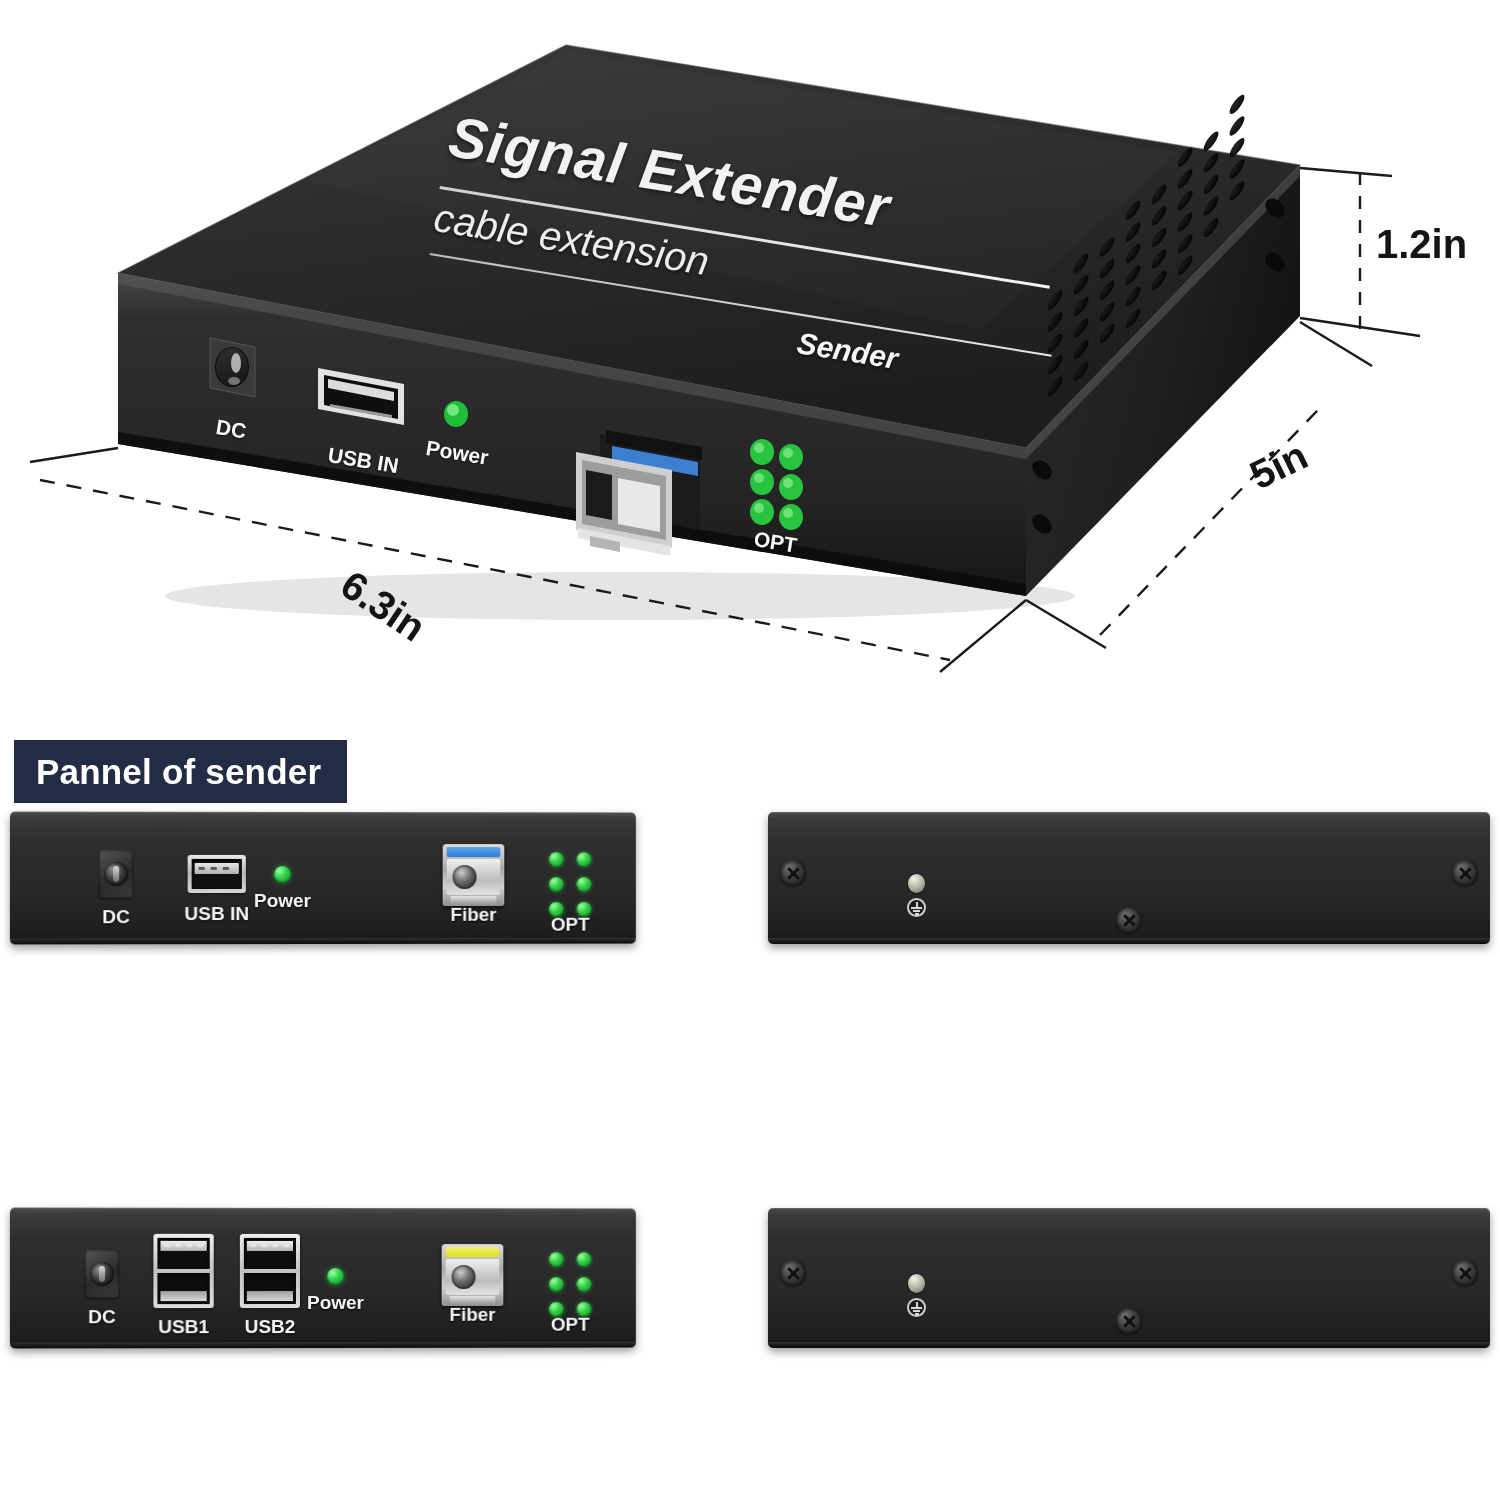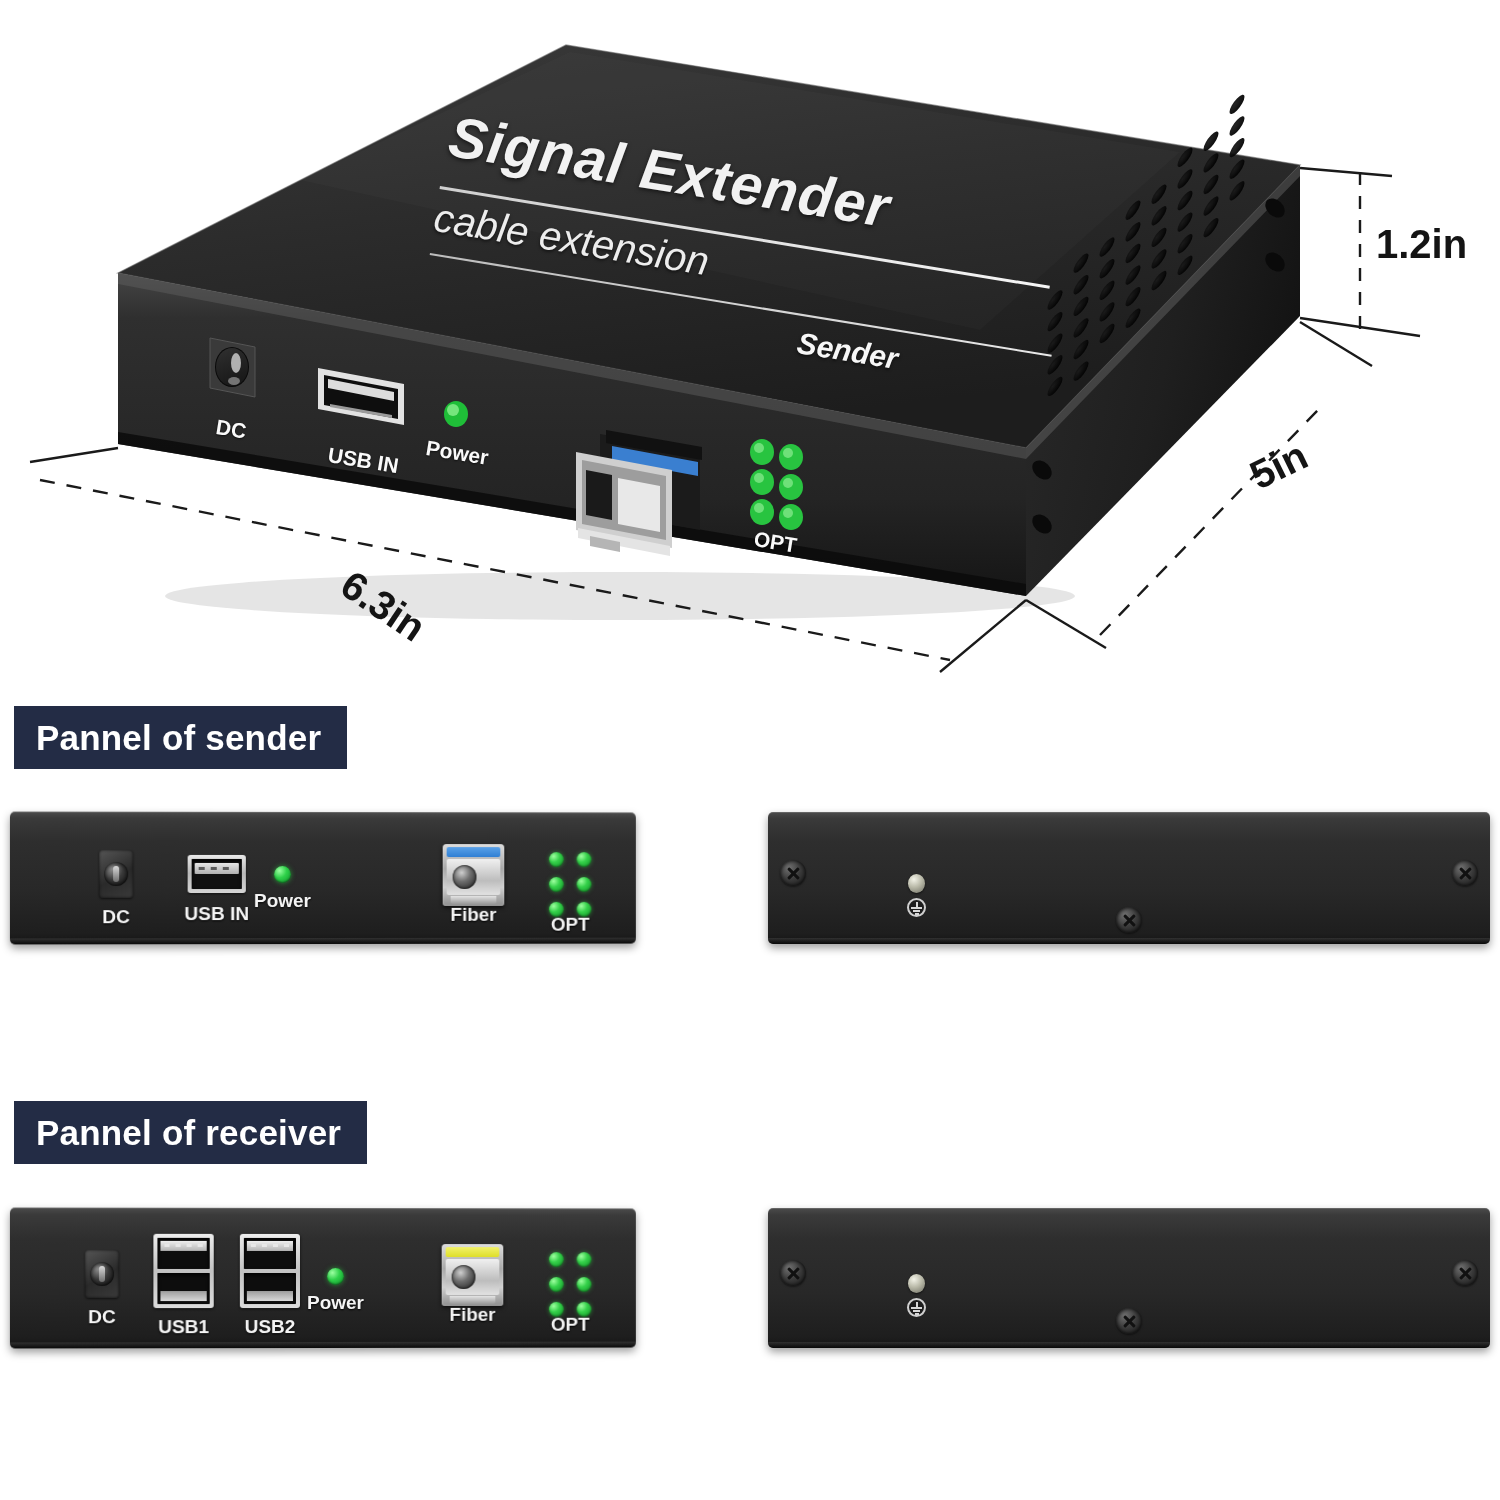--- a/index.html
+++ b/index.html
@@ -98,21 +98,21 @@
     display: flex; align-items: center;
     padding: 0 26px 0 22px;
   }
   .banner span {
     color: #ffffff;
     font-size: 35px;
     font-weight: 700;
     letter-spacing: .2px;
     white-space: nowrap;
   }
-  #banner-sender   { left: 14px; top: 706px; text-align: right; }
+  #banner-sender   { left: 14px; top: 740px; text-align: right; }
   #banner-receiver { left: 14px; top: 1101px; }
 
   
   .panel {
     position: absolute;
     border-radius: 5px;
     background:
       linear-gradient(180deg,#4c4c4c 0%, #3a3a3a 5%, #2e2e2e 22%, #282828 60%, #1e1e1e 92%, #141414 100%);
     box-shadow: 0 4px 9px rgba(0,0,0,.38), inset 0 1px 0 rgba(255,255,255,.15);
     overflow: hidden;
@@ -558,23 +558,20 @@
     <div class="screw" style="left:684px; top:48px;"></div>
     <div class="screw" style="left:348px; top:95px;"></div>
     <div class="gnd-screw" style="left:140px; top:62px;"></div>
     <div class="gnd-sym" style="left:139px; top:86px;">
       <i></i>
         <b></b>
         <u></u>
     </div>
   </div>
 
-  <div class="banner" id="banner-receiver">
-    <span>Pannel of receiver</span>
-  </div>
 
   <div class="panel skew-l" id="panel-recv-front">
 
     <div class="port" style="left:74px; top:42px;">
       <div class="dc-jack"></div>
       <div class="cap" style="top:56px;">DC</div>
     </div>
 
     <div class="port" style="left:142px; top:26px;">
       <div class="usb-dual">

